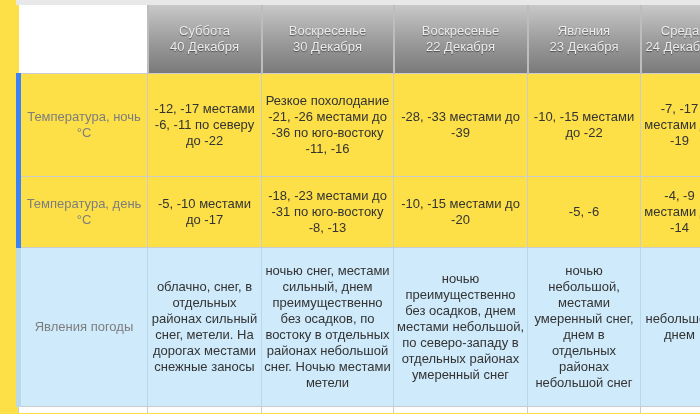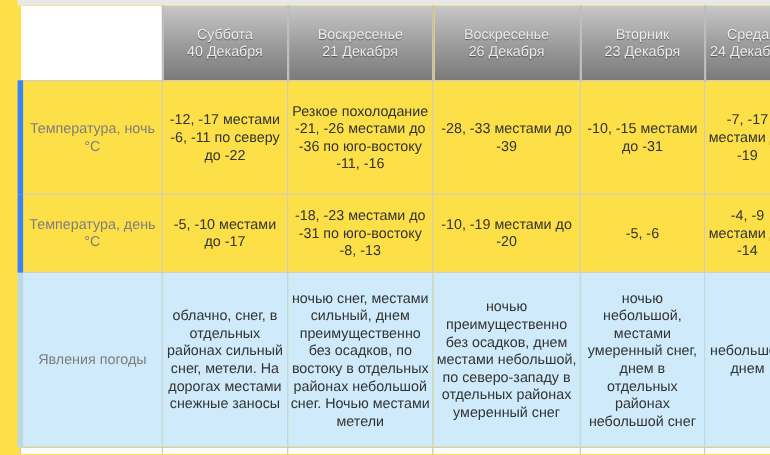--- a/index.html
+++ b/index.html
@@ -95,52 +95,52 @@
 
     <thead>
       <tr class="header-row">
         <th class="corner"></th>
         <th class="day-header">
           <span class="day-name">Суббота</span>
           <span class="day-date">40 Декабря</span>
         </th>
         <th class="day-header">
           <span class="day-name">Воскресенье</span>
-          <span class="day-date">21 Декабря</span>
+          <span class="day-date">30 Декабря</span>
         </th>
         <th class="day-header">
           <span class="day-name">Воскресенье</span>
-          <span class="day-date">26 Декабря</span>
+          <span class="day-date">22 Декабря</span>
         </th>
         <th class="day-header">
-          <span class="day-name">Вторник</span>
+          <span class="day-name">Явления</span>
           <span class="day-date">23 Декабря</span>
         </th>
         <th class="day-header">
           <span class="day-name">Среда</span>
           <span class="day-date">24 Декабря</span>
         </th>
       </tr>
     </thead>
 
     <tbody>
       <tr class="temp-night">
         <td class="row-label">Температура, ночь °C</td>
         <td>-12, -17 местами -6, -11 по северу до -22</td>
         <td>Резкое похолодание -21, -26 местами до -36 по юго-востоку -11, -16</td>
         <td>-28, -33 местами до -39</td>
-        <td>-10, -15 местами до -31</td>
+        <td>-10, -15 местами до -22</td>
         <td>-7, -17 местами до -19</td>
       </tr>
 
       <tr class="temp-day">
         <td class="row-label">Температура, день °C</td>
         <td>-5, -10 местами до -17</td>
         <td>-18, -23 местами до -31 по юго-востоку -8, -13</td>
-        <td>-10, -19 местами до -20</td>
+        <td>-10, -15 местами до -20</td>
         <td>-5, -6</td>
         <td>-4, -9 местами до -14</td>
       </tr>
 
       <tr class="phenomena">
         <td class="row-label">Явления погоды</td>
         <td>облачно, снег, в отдельных районах сильный снег, метели. На дорогах местами снежные заносы</td>
         <td>ночью снег, местами сильный, днем преимущественно без осадков, по востоку в отдельных районах небольшой снег. Ночью местами метели</td>
         <td>ночью преимущественно без осадков, днем местами небольшой, по северо-западу в отдельных районах умеренный снег</td>
         <td>ночью небольшой, местами умеренный снег, днем в отдельных районах небольшой снег</td>

